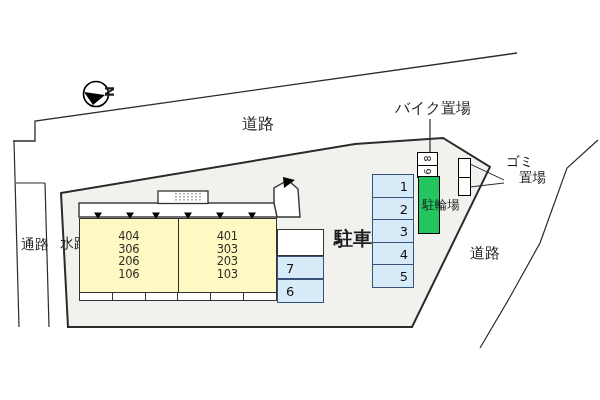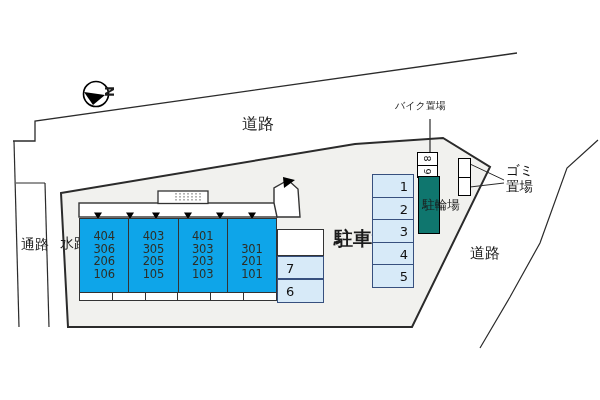--- a/index.html
+++ b/index.html
@@ -8,21 +8,21 @@
     font-family:"DejaVu Sans", sans-serif; color:#111; overflow:hidden;
   }
   #canvas svg.base { position:absolute; left:0; top:0; z-index:0; }
   .abs { position:absolute; z-index:2; }
   .lbl { white-space:nowrap; color:#1c1c1c; }
   
   .vt { width:1.08em; word-break:break-all; line-height:1.12; text-align:center; }
   
   #unit-grid {
     left:79px; top:218px; width:198px; height:75px;
-    background:#0ea5e9; border:1.5px solid #333;
+    background:#fef9c3; border:1.5px solid #333;
     display:flex; box-sizing:border-box; z-index:2; position:absolute;
   }
   #unit-grid .col { flex:1; border-right:1.2px solid #333; padding-top:11px; box-sizing:border-box; }
   #unit-grid .col:last-child { border-right:none; }
   #unit-grid .unit {
     display:block; height:12.7px; font-size:11.5px; line-height:12.5px;
     text-align:center; color:#2e2e26; letter-spacing:-0.3px;
   }
   #balcony {
     left:79px; top:292px; width:198px; height:9px; background:#fff;
@@ -39,21 +39,21 @@
   .pstack-item span { display:block; padding:3px 5px 0 0; line-height:17px; }
   .pnb span { display:block; padding:3px 0 0 8px; line-height:17px; text-align:left; }
   #bike-spaces { left:417px; top:152px; width:21px; background:#fff; border:1.2px solid #000; box-sizing:border-box; }
   #bike-spaces .cell { height:11.5px; overflow:hidden; }
   #bike-spaces .cell:first-child { border-bottom:1.1px solid #000; }
   #bike-spaces .cell span {
     display:block; text-align:center; font-size:9.5px; line-height:11px;
     transform:rotate(90deg);
   }
   #bicycle-box {
-    left:418px; top:176px; width:22px; height:58px; background:#0f766e;
+    left:418px; top:176px; width:22px; height:58px; background:#22c55e;
     border:1.3px solid #000; box-sizing:border-box; display:flex; align-items:center; justify-content:center;
   }
   #bicycle-box .vt { font-size:12.5px; line-height:1.15; }
   #garbage-bins { left:458px; top:158px; width:13px; height:38px; background:#fff; border:1.2px solid #000; box-sizing:border-box; }
   #garbage-bins .gcell { height:18px; }
   #garbage-bins .gcell:first-child { border-bottom:1.1px solid #000; }
   #compass-n { left:104px; top:84px; font-size:13px; font-weight:bold; transform:rotate(90deg); }
 </style>
 </head>
 <body>
@@ -101,51 +101,39 @@
   <span class="abs lbl" id="compass-n">N</span>
 
   <span class="abs lbl" style="left:242px; top:114px; font-size:16px;">道路</span>
   <span class="abs lbl" style="left:470px; top:244px; font-size:15px;">道路</span>
 
   <span class="abs lbl vt" style="left:21px; top:237px; font-size:14px;">通路</span>
   <span class="abs lbl vt" style="left:60px; top:236px; font-size:14px;">水路</span>
 
   <span class="abs lbl vt" style="left:334px; top:228px; font-size:19px;font-weight:bold;">駐車場</span>
 
-  <span class="abs lbl" style="left:395px; top:99px; font-size:10px;">バイク置場</span>
+  <span class="abs lbl" style="left:395px; top:99px; font-size:15px;">バイク置場</span>
 
-  <div class="abs" style="left:506px; top:163px; font-size:13.5px; line-height:1.18;">
+  <div class="abs" style="left:506px; top:154px; font-size:13.5px; line-height:1.18;">
     <span style="display:block;">ゴミ</span>
-    <span style="display:block;">置場</span>
+    <span style="display:block;margin-left:13px;">置場</span>
   </div>
 
   <div id="unit-grid">
     <div class="col">
       <span class="unit">404</span>
       <span class="unit">306</span>
       <span class="unit">206</span>
       <span class="unit">106</span>
     </div>
     <div class="col">
-      <span class="unit">403</span>
-      <span class="unit">305</span>
-      <span class="unit">205</span>
-      <span class="unit">105</span>
-    </div>
-    <div class="col">
       <span class="unit">401</span>
       <span class="unit">303</span>
       <span class="unit">203</span>
       <span class="unit">103</span>
-    </div>
-    <div class="col">
-      <span class="unit"></span>
-      <span class="unit">301</span>
-      <span class="unit">201</span>
-      <span class="unit">101</span>
     </div>
   </div>
 
   <div id="balcony">
     <div class="bcell"></div>
       <div class="bcell"></div>
     <div class="bcell"></div>
       <div class="bcell"></div>
     <div class="bcell"></div>
       <div class="bcell"></div>

